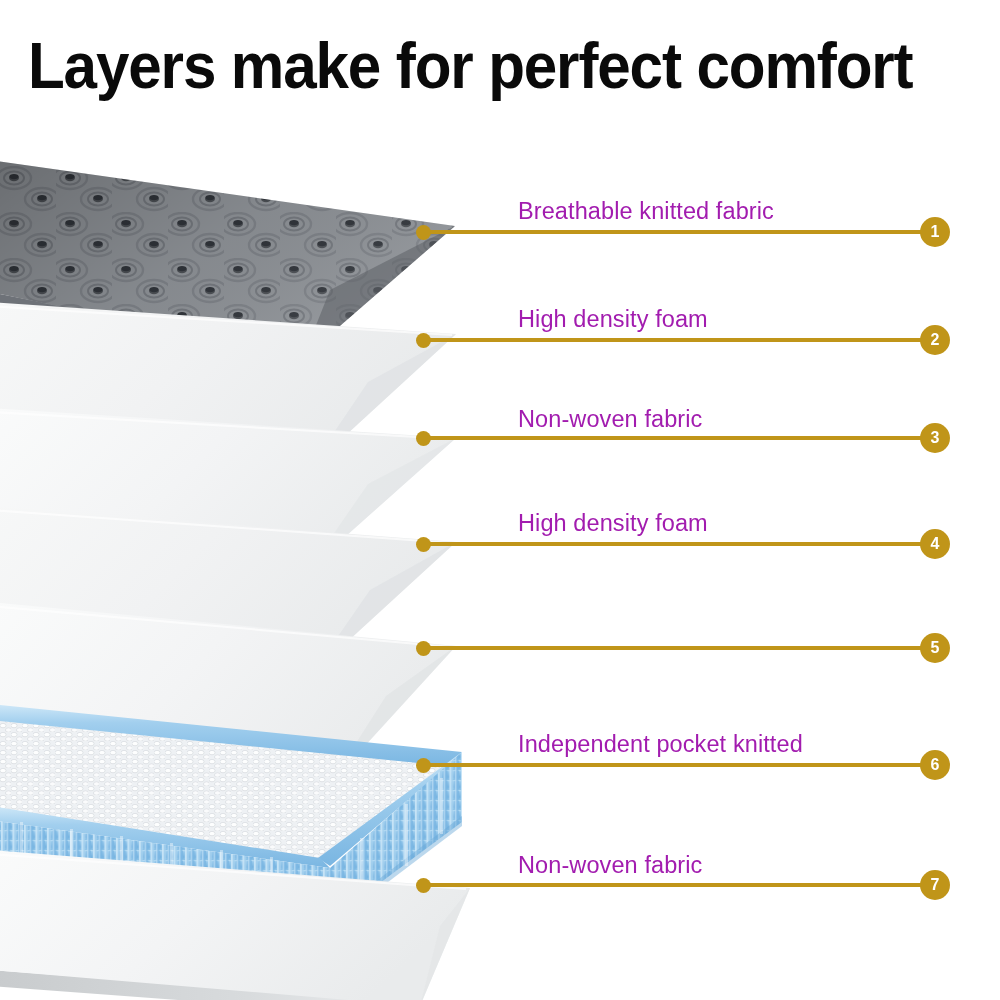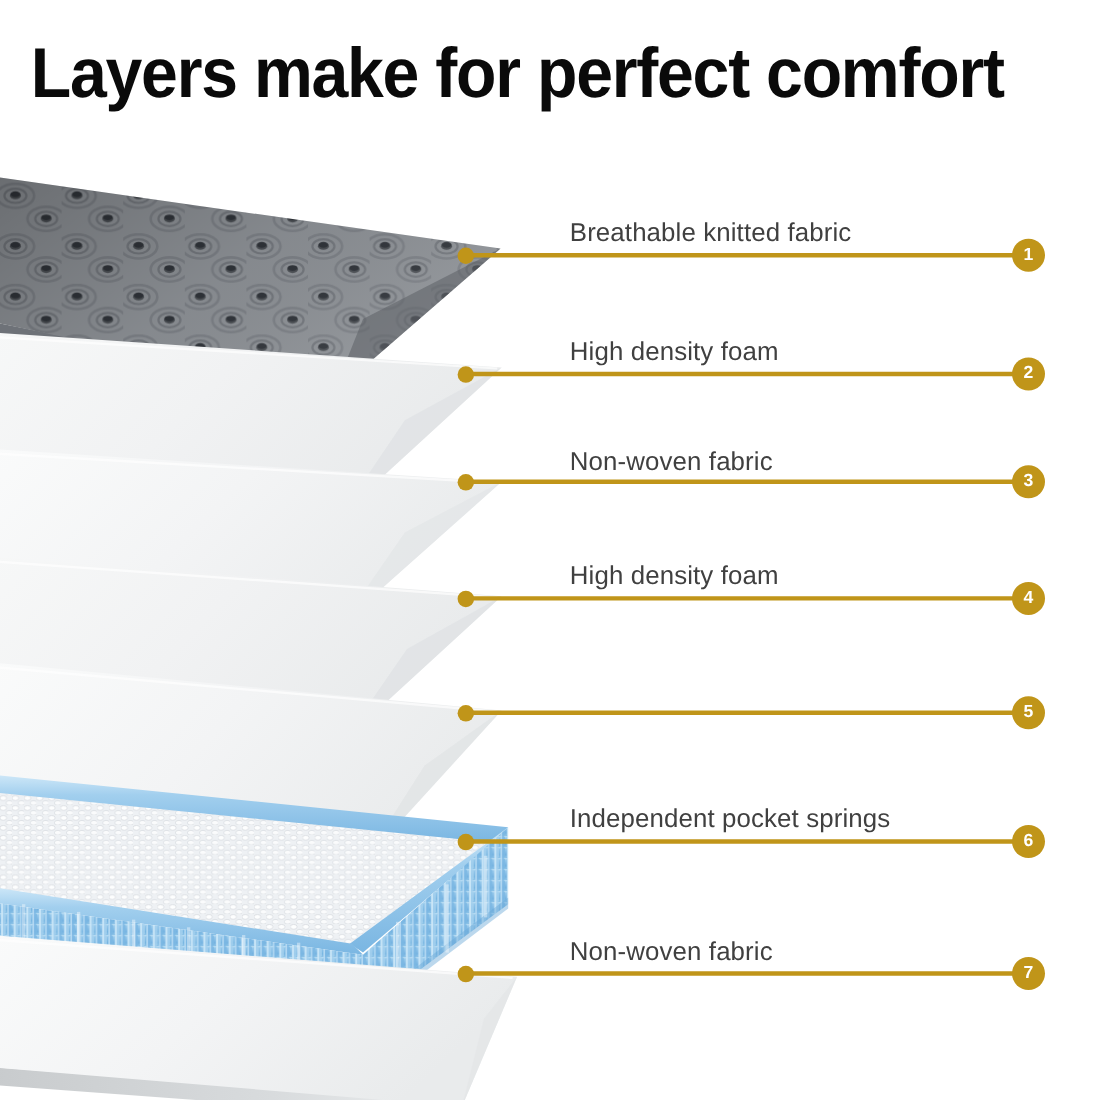--- a/index.html
+++ b/index.html
@@ -16,21 +16,21 @@
     white-space:nowrap;
   }
 
   
   #art{position:absolute;left:0;top:120px;width:1000px;height:880px;}
   #art svg{display:block;}
 
   
   .lbl{
     position:absolute;left:518px;
-    font-size:23.5px;font-weight:400;color:#404040;
+    font-size:23.5px;font-weight:400;color:#a21caf;
     white-space:nowrap;letter-spacing:.1px;
   }
   .leader{
     position:absolute;height:4px;background:#C09519;border-radius:2px;
   }
   .dot{
     position:absolute;width:15px;height:15px;border-radius:50%;
     background:#C09519;
   }
   .badge{
@@ -214,21 +214,21 @@
 
   <div class="lbl" style="top:510px">High density foam</div>
   <div class="leader" style="left:424px;top:542px;width:500px"></div>
   <div class="dot" style="left:416px;top:537px"></div>
   <div class="badge" style="left:920px;top:529px">4</div>
 
   <div class="leader" style="left:424px;top:646px;width:500px"></div>
   <div class="dot" style="left:416px;top:641px"></div>
   <div class="badge" style="left:920px;top:633px">5</div>
 
-  <div class="lbl" style="top:731px">Independent pocket springs</div>
+  <div class="lbl" style="top:731px">Independent pocket knitted</div>
   <div class="leader" style="left:424px;top:763px;width:500px"></div>
   <div class="dot" style="left:416px;top:758px"></div>
   <div class="badge" style="left:920px;top:750px">6</div>
 
   <div class="lbl" style="top:852px">Non-woven fabric</div>
   <div class="leader" style="left:424px;top:883px;width:500px"></div>
   <div class="dot" style="left:416px;top:878px"></div>
   <div class="badge" style="left:920px;top:870px">7</div>
 
 </div>

